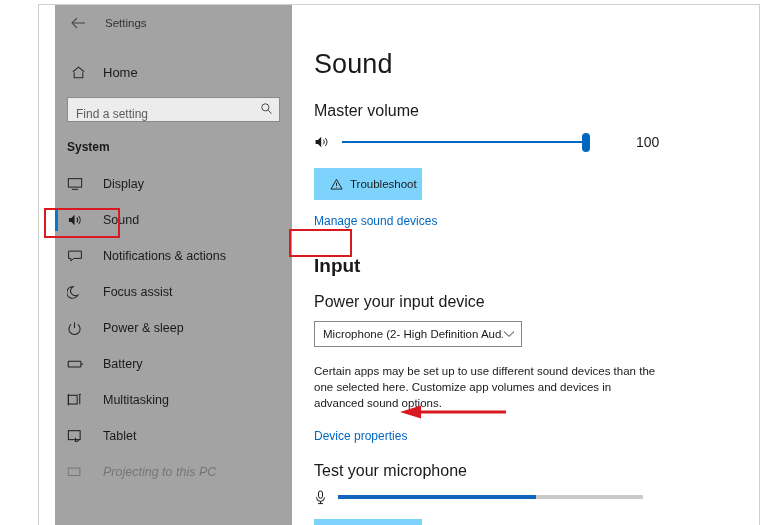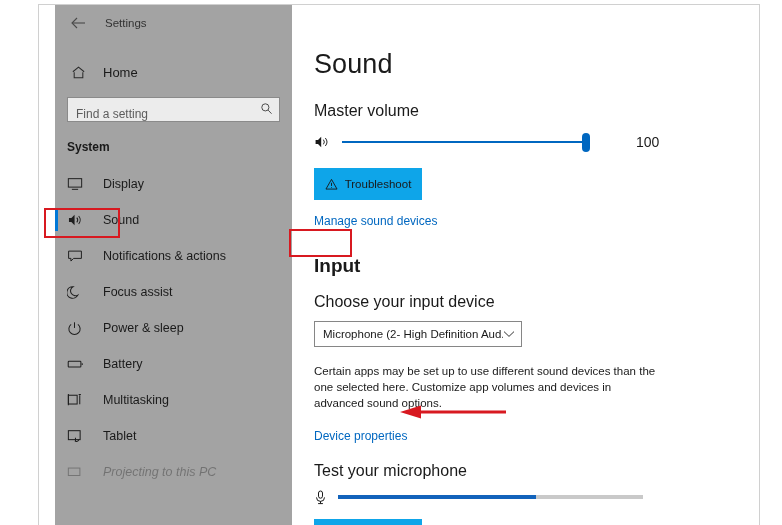--- a/index.html
+++ b/index.html
@@ -198,25 +198,24 @@
   .slider-value {
     font-size: 14px;
     color: #1a1a1a;
     margin-left: 46px;
     text-align: center;
   }
   .ts-button {
     margin-top: 14px;
     width: 108px;
     height: 24px;
-    background: #0ea5e9;
+    background: #7dd3fc;
     border: none;
     display: flex;
     align-items: center;
-    justify-content: center;
     font-family: "Liberation Sans", sans-serif;
     font-size: 11.5px;
     color: #1a1a1a;
     cursor: default;
     padding: 16px;
   }
   .ts-button .warn-icon {
     margin-right: 7px;
     display: flex;
     align-items: center;
@@ -480,21 +479,21 @@
     </button>
 
     <div>
       <a class="link">Manage sound devices</a>
     </div>
 
     <div class="input-section-wrap">
       <h2 class="section-title">Input</h2>
     </div>
 
-    <div class="field-label" style="margin-top:16px;">Choose your input device</div>
+    <div class="field-label" style="margin-top:16px;">Power your input device</div>
 
     <div class="combo">
       <span class="combo-text">Microphone (2- High Definition Aud...</span>
       <span class="combo-chevron">
         <svg width="12" height="8" viewBox="0 0 12 8" fill="none" stroke="currentColor" stroke-width="1">
           <path d="M1 1.6 L6 6.4 L11 1.6"></path>
         </svg>
       </span>
     </div>
 

